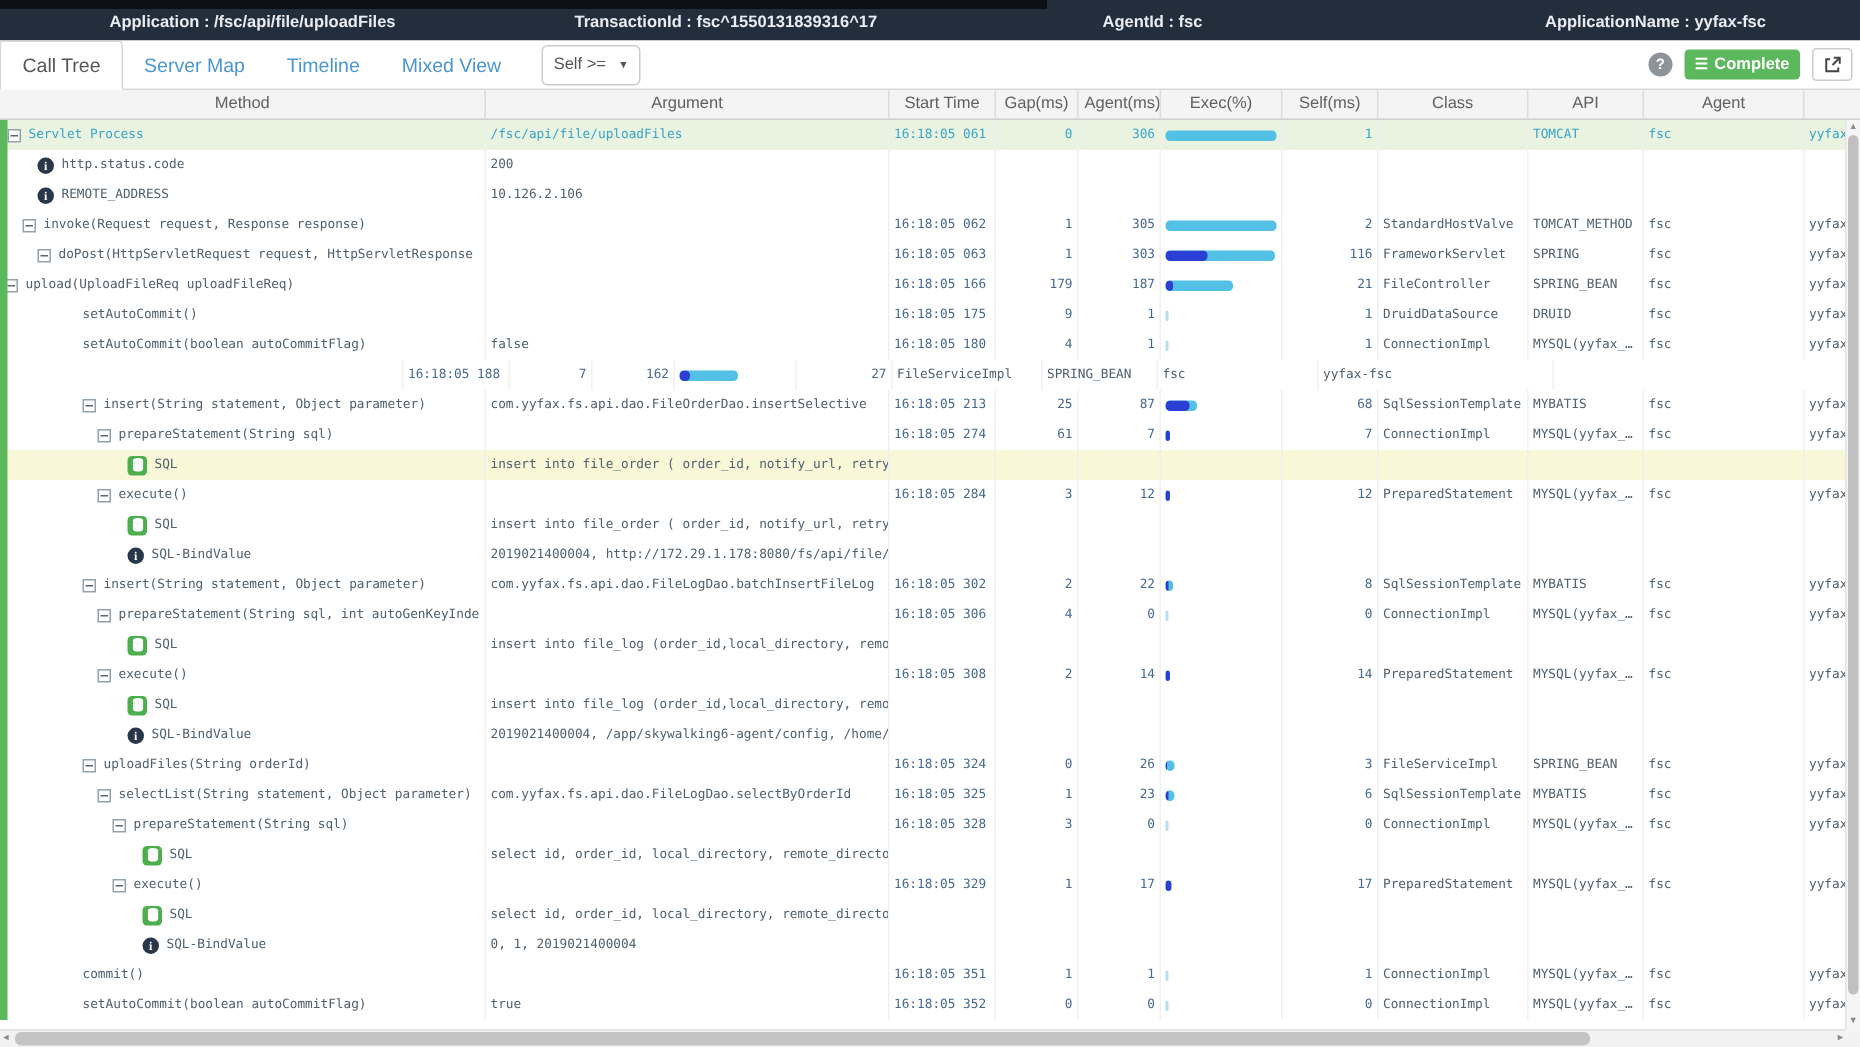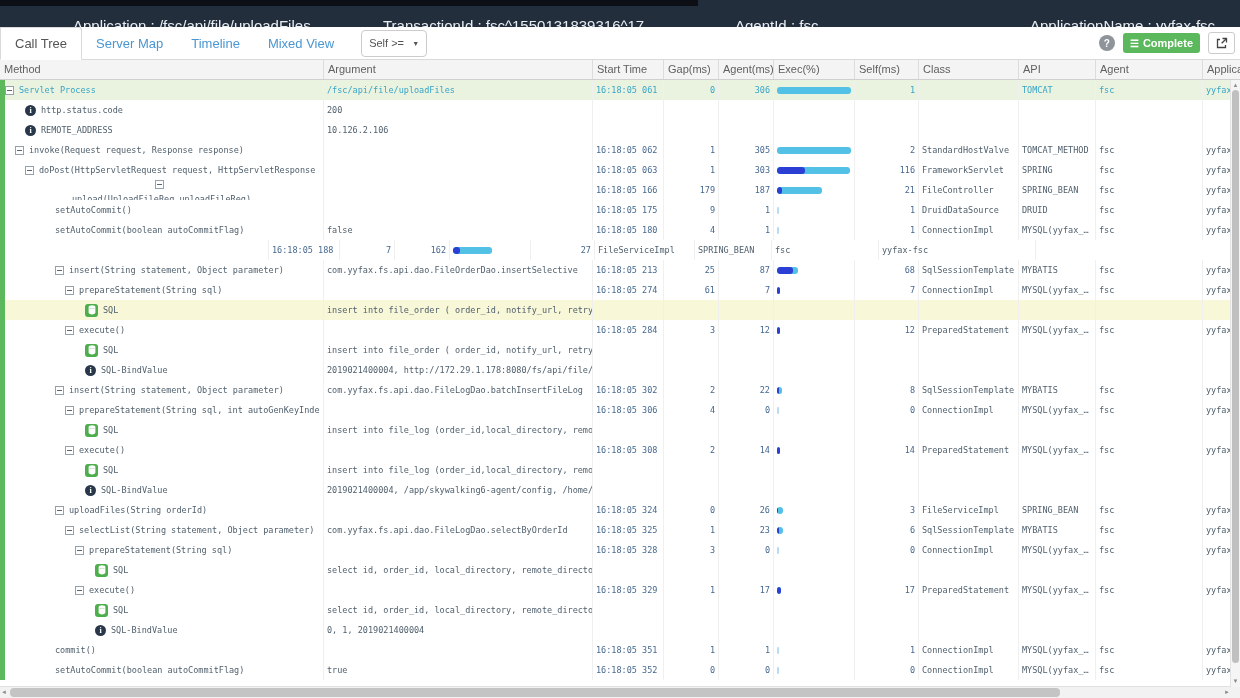--- a/index.html
+++ b/index.html
@@ -2,22 +2,22 @@
 <html><head>
 <meta charset="utf-8">
 <style>
   html,body{margin:0;padding:0;background:#e8e8e8;}
   .app{position:relative;width:1240px;height:698px;background:#fff;overflow:hidden;
        font-family:"Liberation Sans",sans-serif;}
 
   
   .topbar{position:absolute;top:0;left:0;right:0;height:27px;background:#232e3d;}
   .top-strip{position:absolute;top:0;left:0;width:698px;height:6px;background:#0c1016;}
-  .topbar .tb{position:absolute;top:17px;height:18px;line-height:18px;color:#e9edf1;
-              font-size:15px;white-space:nowrap;}
+  .topbar .tb{position:absolute;top:6px;height:18px;line-height:18px;color:#e9edf1;
+              font-size:11px;white-space:nowrap;font-weight:bold;}
 
   
   .tabbar{position:absolute;top:27px;left:0;right:0;height:33px;background:#fff;
           border-bottom:1px solid #d9d9d9;display:flex;align-items:center;
           box-sizing:border-box;padding-right:5px;}
   .tab-active{align-self:stretch;display:flex;align-items:center;padding:0 14px;
               border:1px solid #d9d9d9;border-bottom:1px solid #fff;margin-bottom:-1px;
               border-radius:0 3px 0 0;background:#fff;color:#555;font-size:13px;cursor:default;}
   .tab-link{color:#4a96d2;font-size:13px;margin:0 14px;cursor:pointer;white-space:nowrap;}
   .filter-select{margin-left:13px;width:66px;height:27px;border:1px solid #ccc;border-radius:4px;
@@ -37,21 +37,21 @@
                 display:flex;align-items:center;gap:4px;padding:0 7px;margin:0 8px;border:none;cursor:pointer;}
   .complete-btn .glyph{font-size:10px;}
   .open-btn{width:27px;height:22px;border:1px solid #ccc;border-radius:3px;background:#fff;
             display:flex;align-items:center;justify-content:center;cursor:pointer;padding:0;}
 
   
   .grid-header{position:absolute;top:60px;left:0;width:1360px;height:20px;background:#f4f4f4;
                border-bottom:1px solid #cfcfcf;display:flex;box-sizing:border-box;
                font-size:11px;color:#606060;}
   .hcell{box-sizing:border-box;padding:0 4px;line-height:19px;border-right:1px solid #dcdcdc;
-         white-space:nowrap;overflow:hidden;flex:none;}
+         white-space:nowrap;overflow:hidden;flex:none;text-align:center;}
   .grid-body{position:absolute;top:80px;left:0;width:1360px;height:600px;background:#fff;}
   .grid-row{display:flex;height:20px;width:1360px;background:#fff;cursor:pointer;}
   .cell{box-sizing:border-box;padding:0 3px;line-height:20px;white-space:nowrap;overflow:hidden;
         font-family:"DejaVu Sans Mono",monospace;font-size:8.5px;color:#50606d;
         border-right:1px solid #f0f0f0;flex:none;}
   .c0{width:324px;} .c1{width:269px;} .c2{width:71px;} .c3{width:55px;} .c4{width:55px;}
   .c5{width:81px;} .c6{width:64px;} .c7{width:100px;} .c8{width:77px;} .c9{width:107px;} .c10{width:157px;}
   .num{text-align:right;color:#46688f;} .time{color:#46688f;}
   .hl-green,.hl-green .grid-row{background:#e9f3e0;}
   .hl-green .cell{color:#39a4c7;}
@@ -236,21 +236,21 @@
             <span class="bar-self" style="width: 28px; background: rgb(44, 63, 212);"></span>
           </span>
     </div>
     <div class="cell cf c6 num">116</div>
     <div class="cell cc c7">FrameworkServlet</div>
     <div class="cell ci c8">SPRING</div>
     <div class="cell cagent c9">fsc</div>
     <div class="cell capp c10">yyfax-fsc</div>
   </div>
       <div class="grid-row">
-    <div class="cell cm c0" style=" flex-direction: column;">
+    <div class="cell cm c0" style="">
       <span class="exp" style="display: inline-flex;"></span>
 
       <span class="mlabel">upload(UploadFileReq uploadFileReq)</span>
     </div>
     <div class="cell ca c1"></div>
     <div class="cell cs c2 time">16:18:05 166</div>
     <div class="cell cg c3 num">179</div>
     <div class="cell ce c4 num">187</div>
     <div class="cell cb c5">
       <span class="bar" style="display: inline-block; width: 45px; background: rgb(83, 193, 230);">

